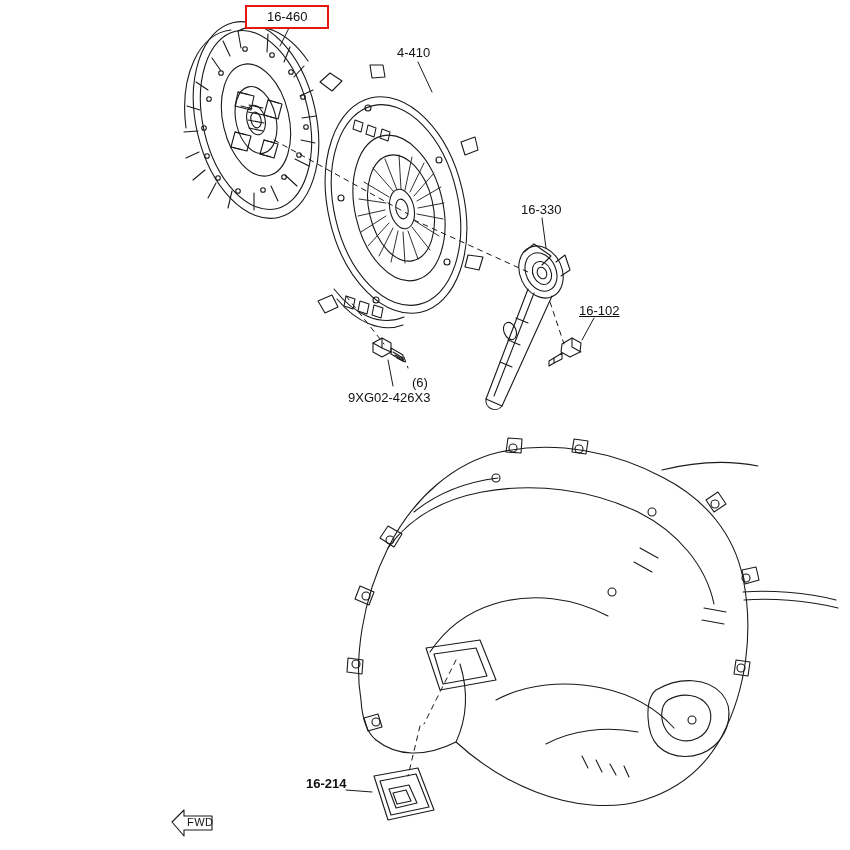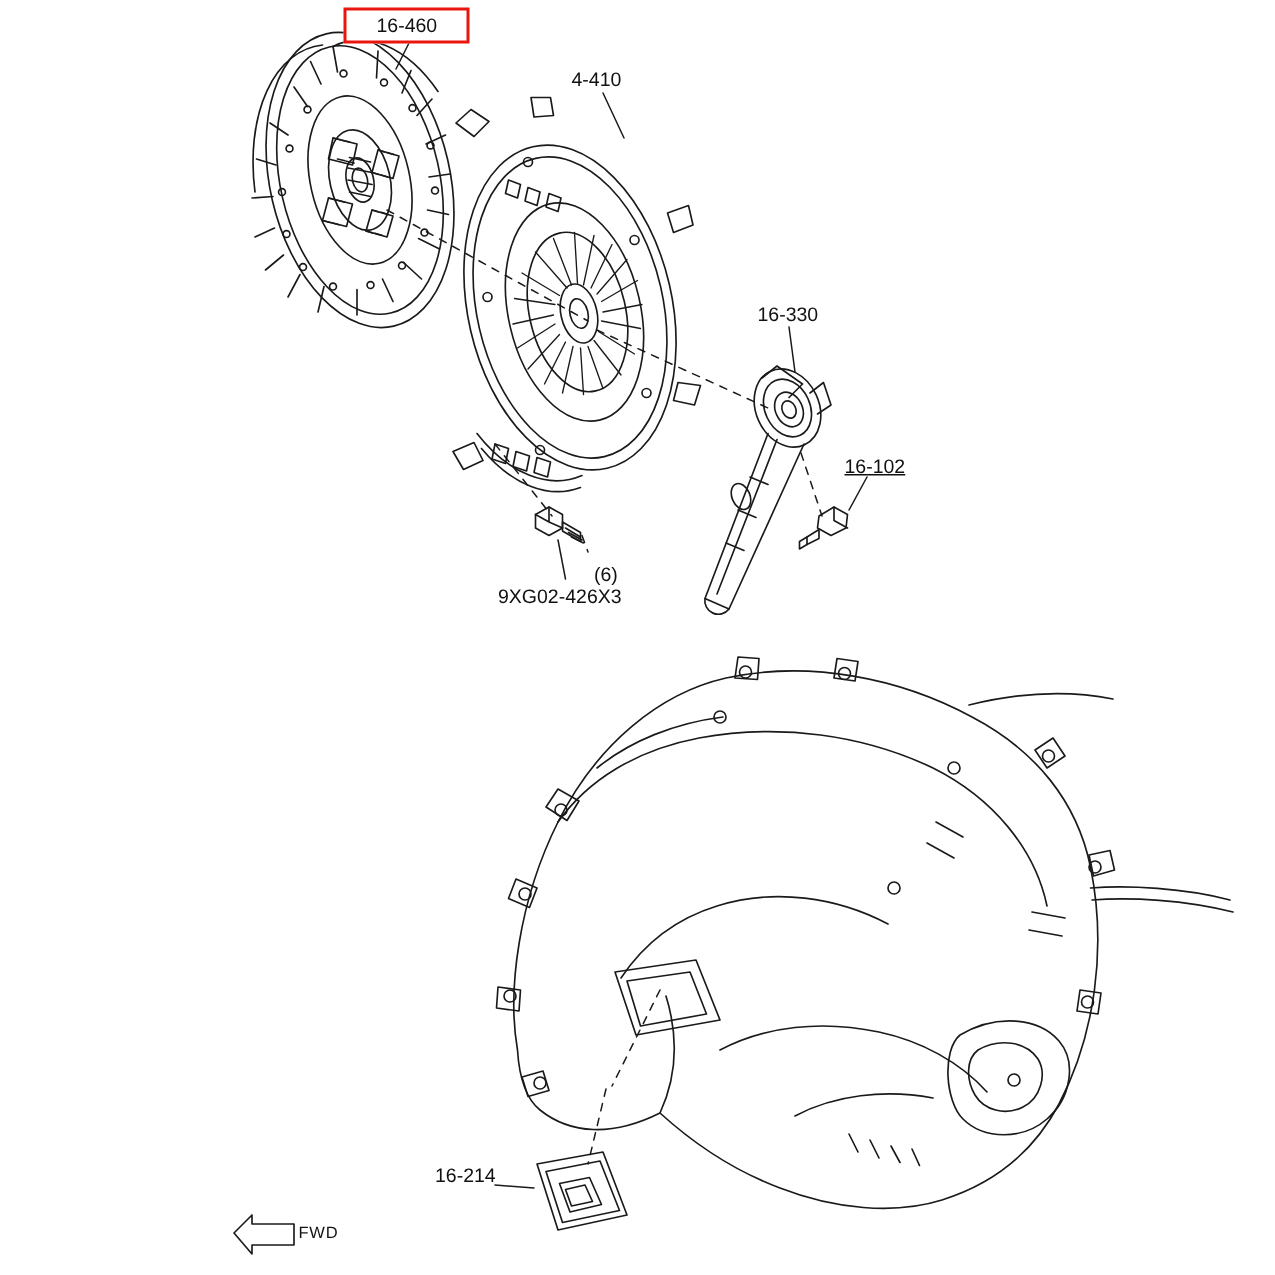--- a/index.html
+++ b/index.html
@@ -9,21 +9,21 @@
   }
   body {
     width: 850px;
     height: 850px;
     font-family: "Liberation Sans", sans-serif;
     position: relative;
     overflow: hidden;
   }
   #diagram-root {
     position: absolute;
-    left: 0; top: 0;
+    left: 16px; top: 0;
     width: 756px;
     height: 850px;
     text-align: center;
   }
   svg.diagram {
     position: absolute;
     left: 0; top: 0;
     width: 850px;
     height: 850px;
   }
@@ -40,21 +40,20 @@
     padding: 3px 20px 4px 20px;
     background: #ffffff;
     font-size: 13px;
   }
   .fwd-label {
     position: absolute;
     font-family: "Liberation Sans", sans-serif;
     font-size: 11px;
     color: #111111;
     letter-spacing: 0.5px;
-    margin-left: 28px;
   }
 </style>
 </head>
 <body>
 
 <div id="diagram-root">
 
   <svg class="diagram" viewBox="0 0 850 850">
     <g fill="none" stroke="#1a1a1a" stroke-width="1.1" stroke-linecap="round" stroke-linejoin="round">
 
@@ -277,17 +276,17 @@
       </g>
     </g>
   </svg>
 
   <div class="label boxed" style="left:229px; top:5px;">16-460</div>
   <div class="label" style="left:381px; top:46px;">4-410</div>
   <div class="label" style="left:505px; top:203px;">16-330</div>
   <div class="label" style="left:563px; top:304px;text-decoration:underline;">16-102</div>
   <div class="label" style="left:396px; top:376px;">(6)</div>
   <div class="label" style="left:332px; top:391px;">9XG02-426X3</div>
-  <div class="label" style="left:290px; top:777px;">16-214</div>
+  <div class="label" style="left:290px; top:777px;font-weight:bold;">16-214</div>
 
   <div class="fwd-label" style="left:171px; top:816px;">FWD</div>
 
 </div>
 
 </body></html>

